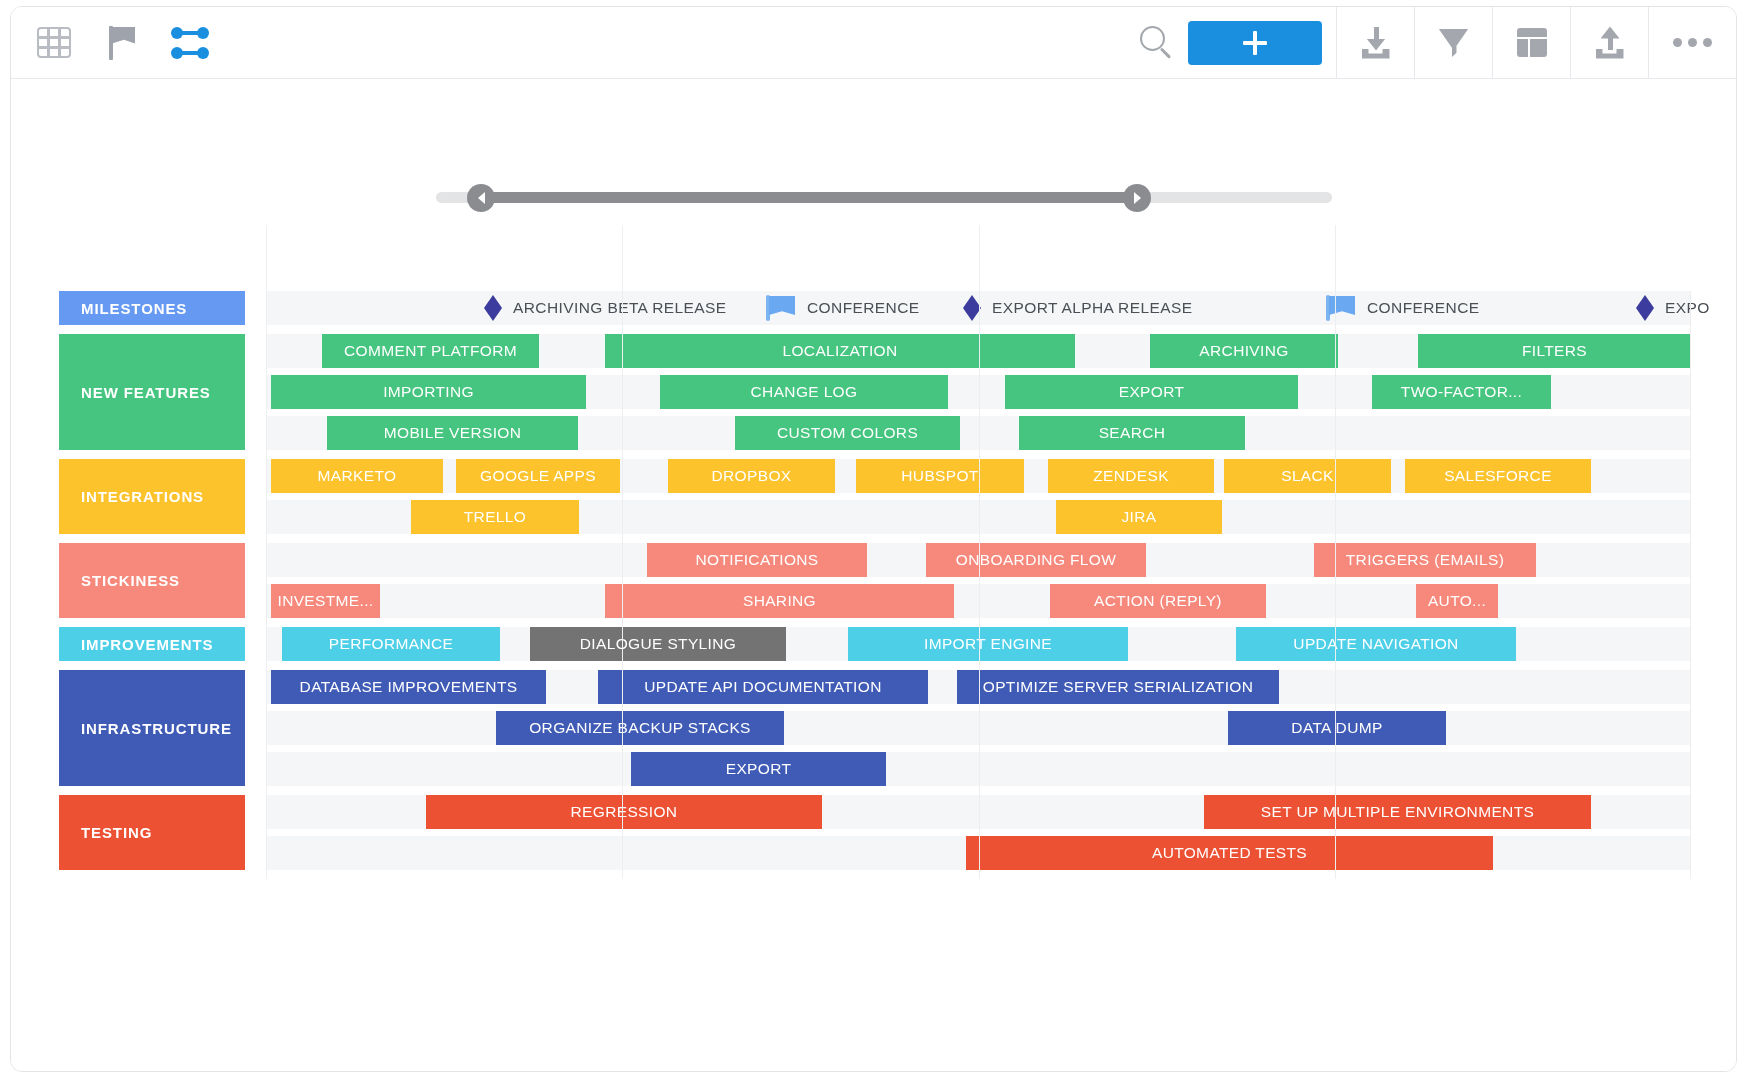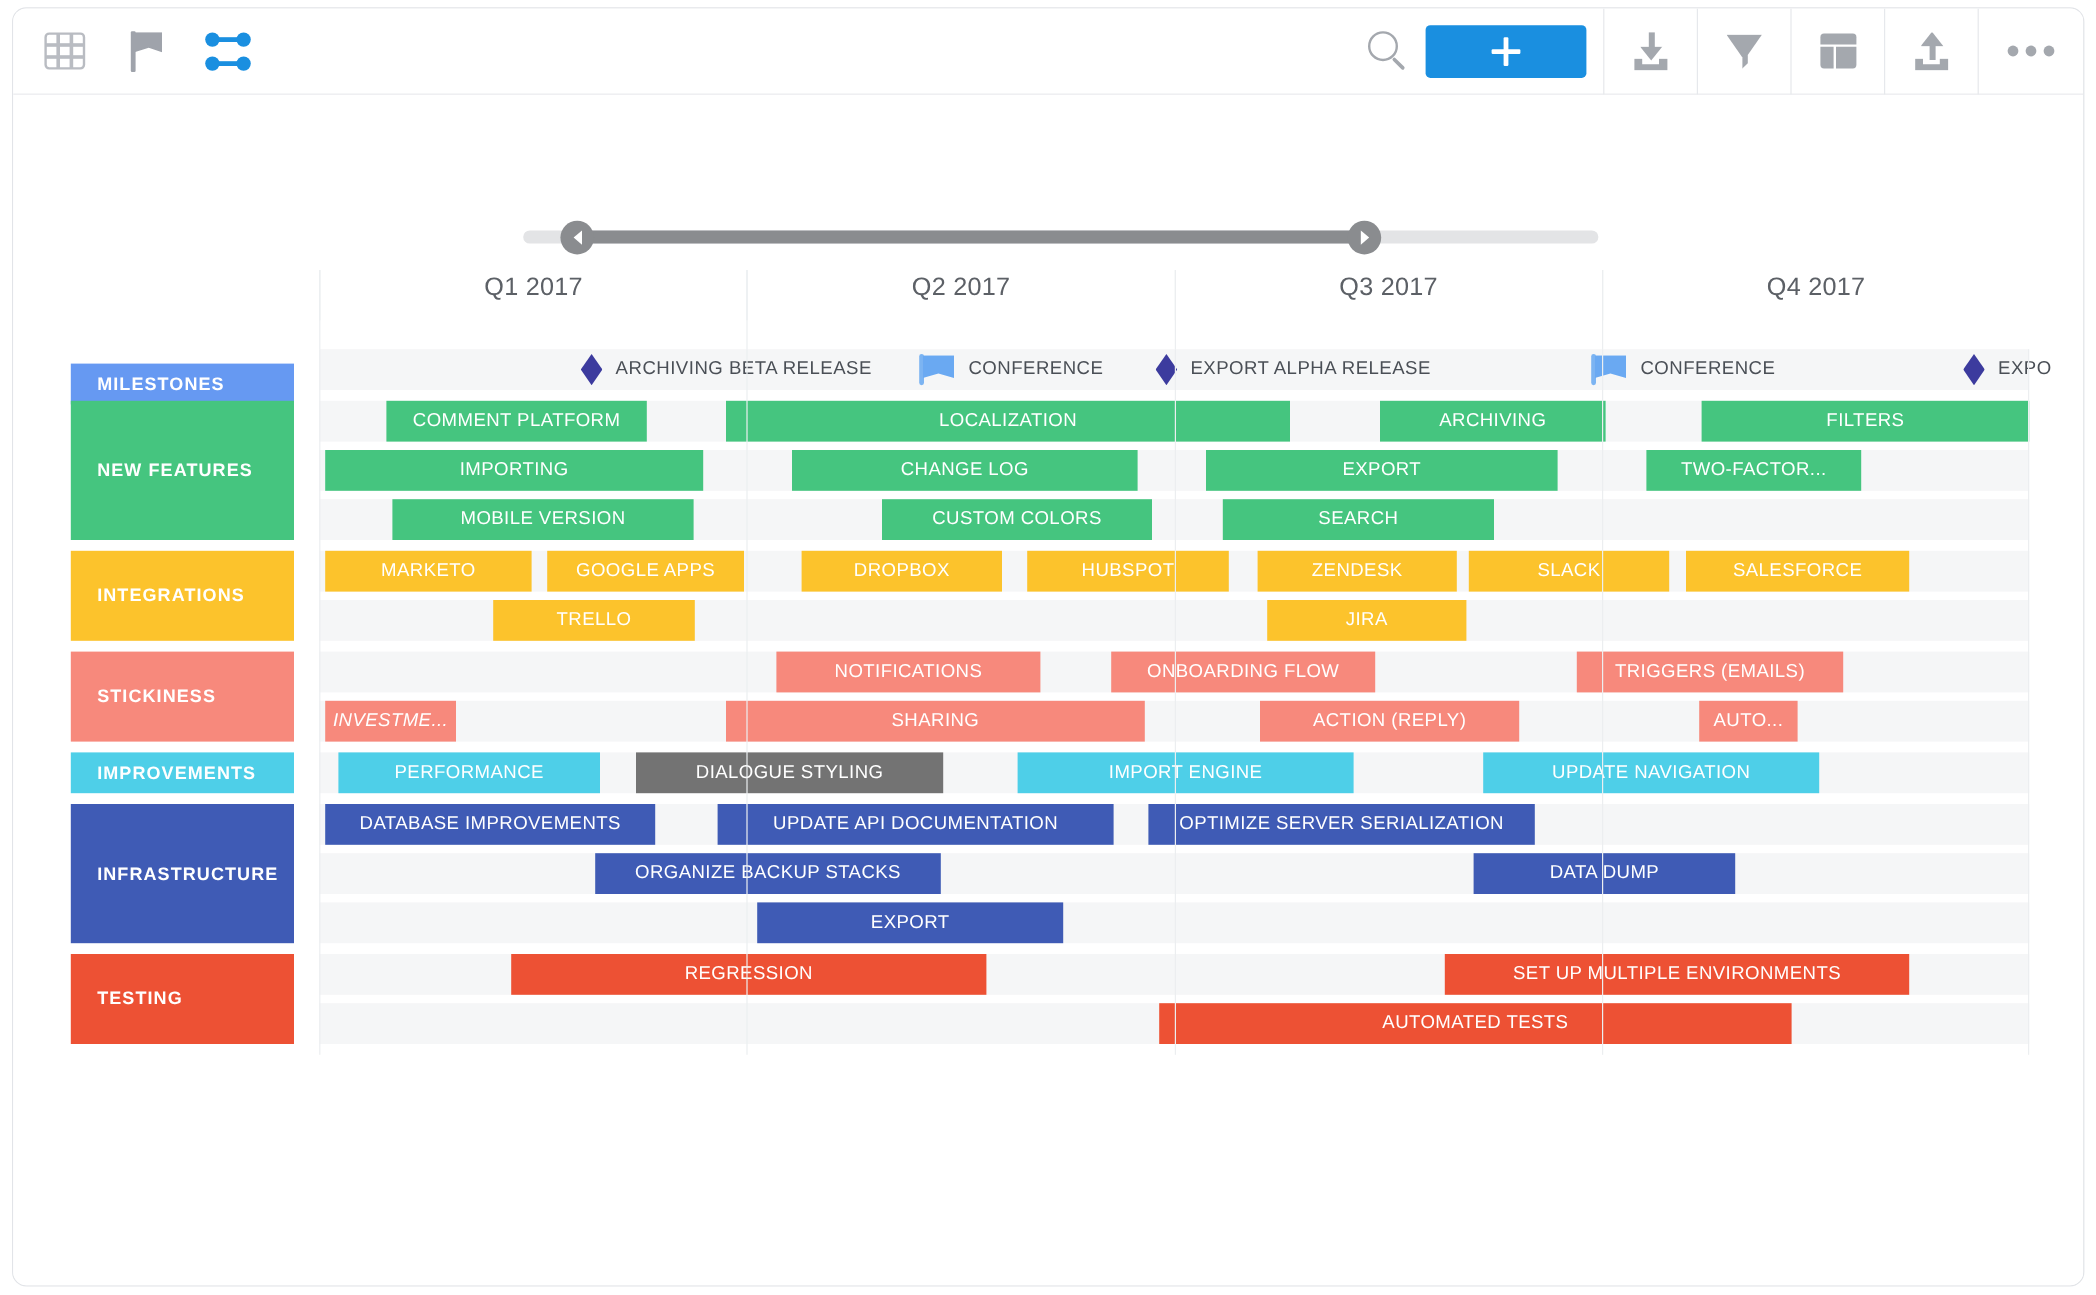--- a/index.html
+++ b/index.html
@@ -351,26 +351,20 @@
       <div class="track-bg"></div>
       <div class="track-fill"></div>
       <div class="knob left">
           <span class="tri"></span>
         </div>
       <div class="knob right">
           <span class="tri"></span>
         </div>
     </div>
 
-    <div class="quarters" id="quarters">
-        <div class="quarter" style="left: 0px; width: 356.25px;">Q1 2017</div>
-        <div class="quarter" style="left: 356.25px; width: 356.25px;">Q2 2017</div>
-        <div class="quarter" style="left: 712.5px; width: 356.25px;">Q3 2017</div>
-        <div class="quarter" style="left: 1068.75px; width: 356.25px;">Q4 2017</div>
-      </div>
 
     <div class="grid-area" id="grid-area" style="height: 588px;">
         <div class="row-band" style="top: 0px; height: 34px;">
           <div class="lane" style="top: 0px;"></div>
           <div class="milestone" style="left: 218px; top: 0px;">
             <span class="diamond" style="background: rgb(60, 59, 158);"></span>
             <span class="ms-label">ARCHIVING BETA RELEASE</span>
           </div>
           <div class="milestone" style="left: 500px; top: 0px;">
             <span class="ms-flag">
@@ -423,21 +417,21 @@
           <div class="bar" style="left: 1139px; top: 0px; width: 186px; background: rgb(252, 195, 44);">SALESFORCE</div>
           <div class="bar" style="left: 145px; top: 41px; width: 168px; background: rgb(252, 195, 44);">TRELLO</div>
           <div class="bar" style="left: 790px; top: 41px; width: 166px; background: rgb(252, 195, 44);">JIRA</div>
         </div>
         <div class="row-band" style="top: 252px; height: 75px;">
           <div class="lane" style="top: 0px;"></div>
           <div class="lane" style="top: 41px;"></div>
           <div class="bar" style="left: 381px; top: 0px; width: 220px; background: rgb(247, 137, 124);">NOTIFICATIONS</div>
           <div class="bar" style="left: 660px; top: 0px; width: 220px; background: rgb(247, 137, 124);">ONBOARDING FLOW</div>
           <div class="bar" style="left: 1048px; top: 0px; width: 222px; background: rgb(247, 137, 124);">TRIGGERS (EMAILS)</div>
-          <div class="bar" style="left: 5px; top: 41px; width: 109px; background: rgb(247, 137, 124); font-style: italic;">INVESTME...</div>
+          <div class="bar" style="left: 5px; top: 41px; width: 109px; background: rgb(247, 137, 124);">INVESTME...</div>
           <div class="bar" style="left: 339px; top: 41px; width: 349px; background: rgb(247, 137, 124);">SHARING</div>
           <div class="bar" style="left: 784px; top: 41px; width: 216px; background: rgb(247, 137, 124);">ACTION (REPLY)</div>
           <div class="bar" style="left: 1150px; top: 41px; width: 82px; background: rgb(247, 137, 124);">AUTO...</div>
         </div>
         <div class="row-band" style="top: 336px; height: 34px;">
           <div class="lane" style="top: 0px;"></div>
           <div class="bar" style="left: 16px; top: 0px; width: 218px; background: rgb(78, 207, 232);">PERFORMANCE</div>
           <div class="bar" style="left: 264px; top: 0px; width: 256px; background: #737373;">DIALOGUE STYLING</div>
           <div class="bar" style="left: 582px; top: 0px; width: 280px; background: rgb(78, 207, 232);">IMPORT ENGINE</div>
           <div class="bar" style="left: 970px; top: 0px; width: 280px; background: rgb(78, 207, 232);">UPDATE NAVIGATION</div>
@@ -461,21 +455,21 @@
           <div class="bar" style="left: 700px; top: 41px; width: 527px; background: rgb(237, 81, 52);">AUTOMATED TESTS</div>
         </div>
         <div class="grid-col" style="left: 0px; height: 588px;"></div>
         <div class="grid-col" style="left: 356.25px; height: 588px;"></div>
         <div class="grid-col" style="left: 712.5px; height: 588px;"></div>
         <div class="grid-col" style="left: 1068.75px; height: 588px;"></div>
         <div class="grid-col" style="left: 1424px; height: 588px;"></div>
       </div>
 
     <div id="labels-layer">
-        <div class="group-label" style="left: 48px; top: 224px; width: 186px; height: 34px; background: rgb(102, 153, 242);">MILESTONES</div>
+        <div class="group-label" style="left: 48px; top: 212px; width: 186px; height: 34px; background: rgb(102, 153, 242);">MILESTONES</div>
         <div class="group-label" style="left: 48px; top: 255px; width: 186px; height: 116px; background: rgb(69, 197, 127);">NEW FEATURES</div>
         <div class="group-label" style="left: 48px; top: 380px; width: 186px; height: 75px; background: rgb(252, 195, 44);">INTEGRATIONS</div>
         <div class="group-label" style="left: 48px; top: 464px; width: 186px; height: 75px; background: rgb(247, 137, 124);">STICKINESS</div>
         <div class="group-label" style="left: 48px; top: 548px; width: 186px; height: 34px; background: rgb(78, 207, 232);">IMPROVEMENTS</div>
         <div class="group-label" style="left: 48px; top: 591px; width: 186px; height: 116px; background: rgb(63, 91, 181);">INFRASTRUCTURE</div>
         <div class="group-label" style="left: 48px; top: 716px; width: 186px; height: 75px; background: rgb(237, 81, 52);">TESTING</div>
       </div>
 
   <div style="position: absolute; left: 255px; top: 146px; width: 1px; height: 66px; background: rgb(236, 238, 240);"></div>
       <div style="position: absolute; left: 611.25px; top: 146px; width: 1px; height: 66px; background: rgb(236, 238, 240);"></div>

